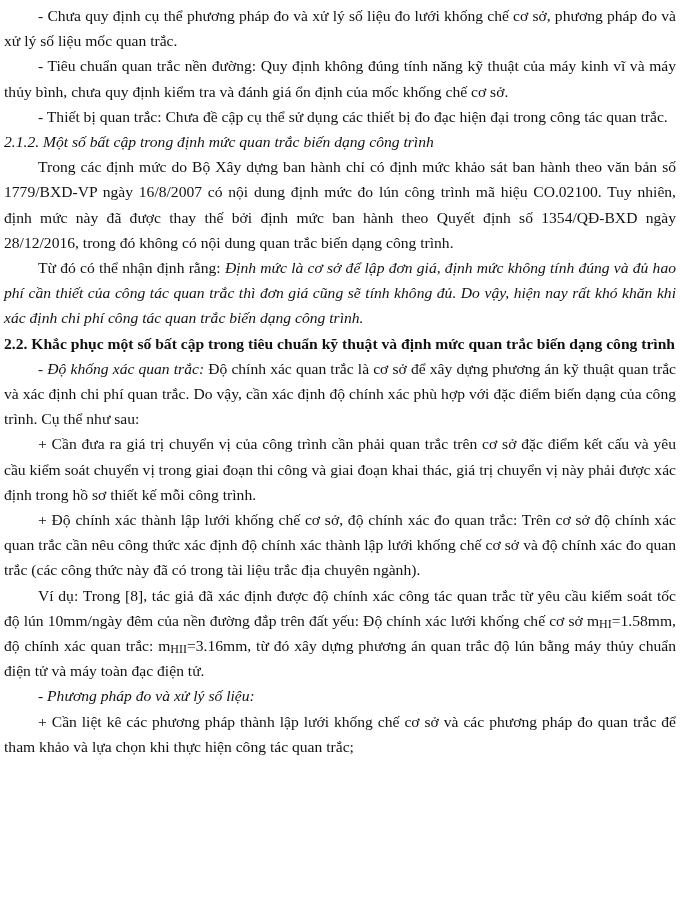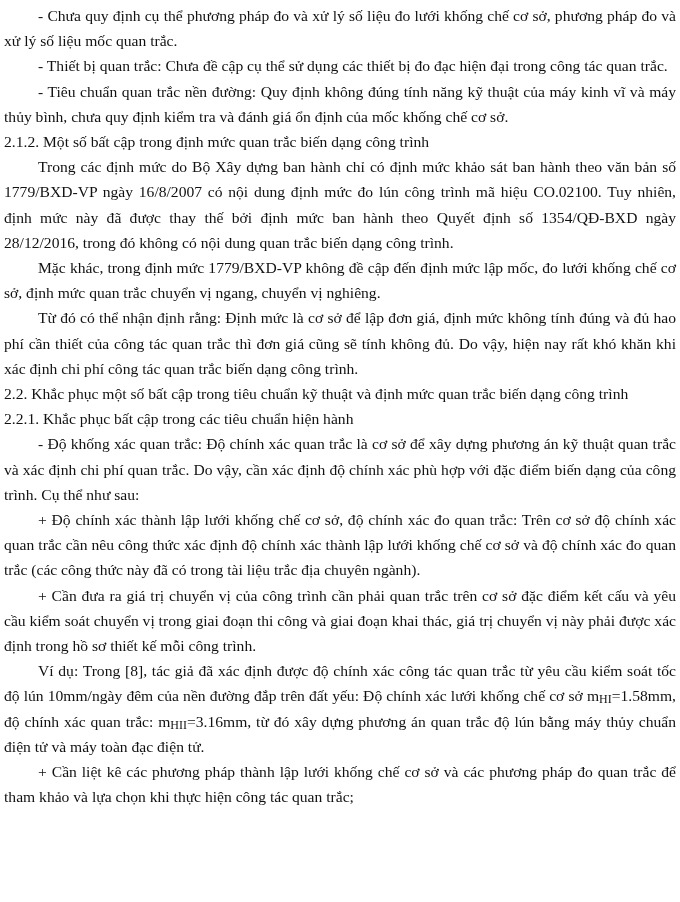--- a/index.html
+++ b/index.html
@@ -10,51 +10,50 @@
   }
   .page { padding: 3px 4px 0 4px; box-sizing: border-box; width: 680px; }
   p {
     margin: 0;
     font-size: 15.6px;
     line-height: 25.2px;
     text-align: justify;
     text-indent: 34px;
   }
   p.noindent { text-indent: 0; }
-  .italic { }
-  .bold { font-weight: normal; }
+  .italic { font-style: italic; }
+  .bold { font-weight: bold; }
   sub { font-size: 12px; vertical-align: -2px; line-height: 0; }
 </style>
 </head>
 <body>
 
 <div class="page">
 
   <p>- Chưa quy định cụ thể phương pháp đo và xử lý số liệu đo lưới khống chế cơ sở, phương pháp đo và xử lý số liệu mốc quan trắc.</p>
+  <p>- Tiêu chuẩn quan trắc nền đường: Quy định không đúng tính năng kỹ thuật của máy kinh vĩ và máy thủy bình, chưa quy định kiểm tra và đánh giá ổn định của mốc khống chế cơ sở.</p>
   <p>- Thiết bị quan trắc: Chưa đề cập cụ thể sử dụng các thiết bị đo đạc hiện đại trong công tác quan trắc.</p>
-  <p>- Tiêu chuẩn quan trắc nền đường: Quy định không đúng tính năng kỹ thuật của máy kinh vĩ và máy thủy bình, chưa quy định kiểm tra và đánh giá ổn định của mốc khống chế cơ sở.</p>
 
   <p class="noindent italic">2.1.2. Một số bất cập trong định mức quan trắc biến dạng công trình</p>
 
   <p>Trong các định mức do Bộ Xây dựng ban hành chỉ có định mức khảo sát ban hành theo văn bản số 1779/BXD-VP ngày 16/8/2007 có nội dung định mức đo lún công trình mã hiệu CO.02100. Tuy nhiên, định mức này đã được thay thế bởi định mức ban hành theo Quyết định số 1354/QĐ-BXD ngày 28/12/2016, trong đó không có nội dung quan trắc biến dạng công trình.</p>
-  <p>Mặc khác, trong định mức 1779/BXD-VP không đề cập đến định mức lập mốc, đo lưới khống chế cơ sở, định mức quan trắc chuyển vị ngang, chuyển vị nghiêng.</p>
 
   <p>
     <span>Từ đó có thể nhận định rằng: </span><span class="italic">Định mức là cơ sở để lập đơn giá, định mức không tính đúng và đủ hao phí cần thiết của công tác quan trắc thì đơn giá cũng sẽ tính không đủ. Do vậy, hiện nay rất khó khăn khi xác định chi phí công tác quan trắc biến dạng công trình.</span>
   </p>
 
   <p class="noindent bold">2.2. Khắc phục một số bất cập trong tiêu chuẩn kỹ thuật và định mức quan trắc biến dạng công trình</p>
 
-  <p class="noindent italic">2.2.1. Khắc phục bất cập trong các tiêu chuẩn hiện hành</p>
 
 
   <p>
     <span class="italic">- Độ khống xác quan trắc:</span><span> Độ chính xác quan trắc là cơ sở để xây dựng phương án kỹ thuật quan trắc và xác định chi phí quan trắc. Do vậy, cần xác định độ chính xác phù hợp với đặc điểm biến dạng của công trình. Cụ thể như sau:</span>
   </p>
 
+  <p>+ Cần đưa ra giá trị chuyển vị của công trình cần phải quan trắc trên cơ sở đặc điểm kết cấu và yêu cầu kiểm soát chuyển vị trong giai đoạn thi công và giai đoạn khai thác, giá trị chuyển vị này phải được xác định trong hồ sơ thiết kế mỗi công trình.</p>
   <p>+ Độ chính xác thành lập lưới khống chế cơ sở, độ chính xác đo quan trắc: Trên cơ sở độ chính xác quan trắc cần nêu công thức xác định độ chính xác thành lập lưới khống chế cơ sở và độ chính xác đo quan trắc (các công thức này đã có trong tài liệu trắc địa chuyên ngành).</p>
-  <p>+ Cần đưa ra giá trị chuyển vị của công trình cần phải quan trắc trên cơ sở đặc điểm kết cấu và yêu cầu kiểm soát chuyển vị trong giai đoạn thi công và giai đoạn khai thác, giá trị chuyển vị này phải được xác định trong hồ sơ thiết kế mỗi công trình.</p>
 
   <p><span>Ví dụ: Trong [8], tác giả đã xác định được độ chính xác công tác quan trắc từ yêu cầu kiểm soát tốc độ lún 10mm/ngày đêm của nền đường đắp trên đất yếu: Độ chính xác lưới khống chế cơ sở </span><span><span>m</span><sub>HI</sub><span>=1.58mm</span></span><span>, độ chính xác quan trắc: </span><span><span>m</span><sub>HII</sub><span>=3.16mm</span></span><span>, từ đó xây dựng  phương án quan trắc độ lún bằng máy thủy chuẩn điện tử và máy toàn đạc điện tử.</span></p>
 
+  <p class="italic">- Phương pháp đo và xử lý số liệu:</p>
   <p>+ Cần liệt kê các phương pháp thành lập lưới khống chế cơ sở và các phương pháp đo quan trắc để tham khảo và lựa chọn khi thực hiện công tác quan trắc;</p>
 
 </div>
 
 </body></html>

